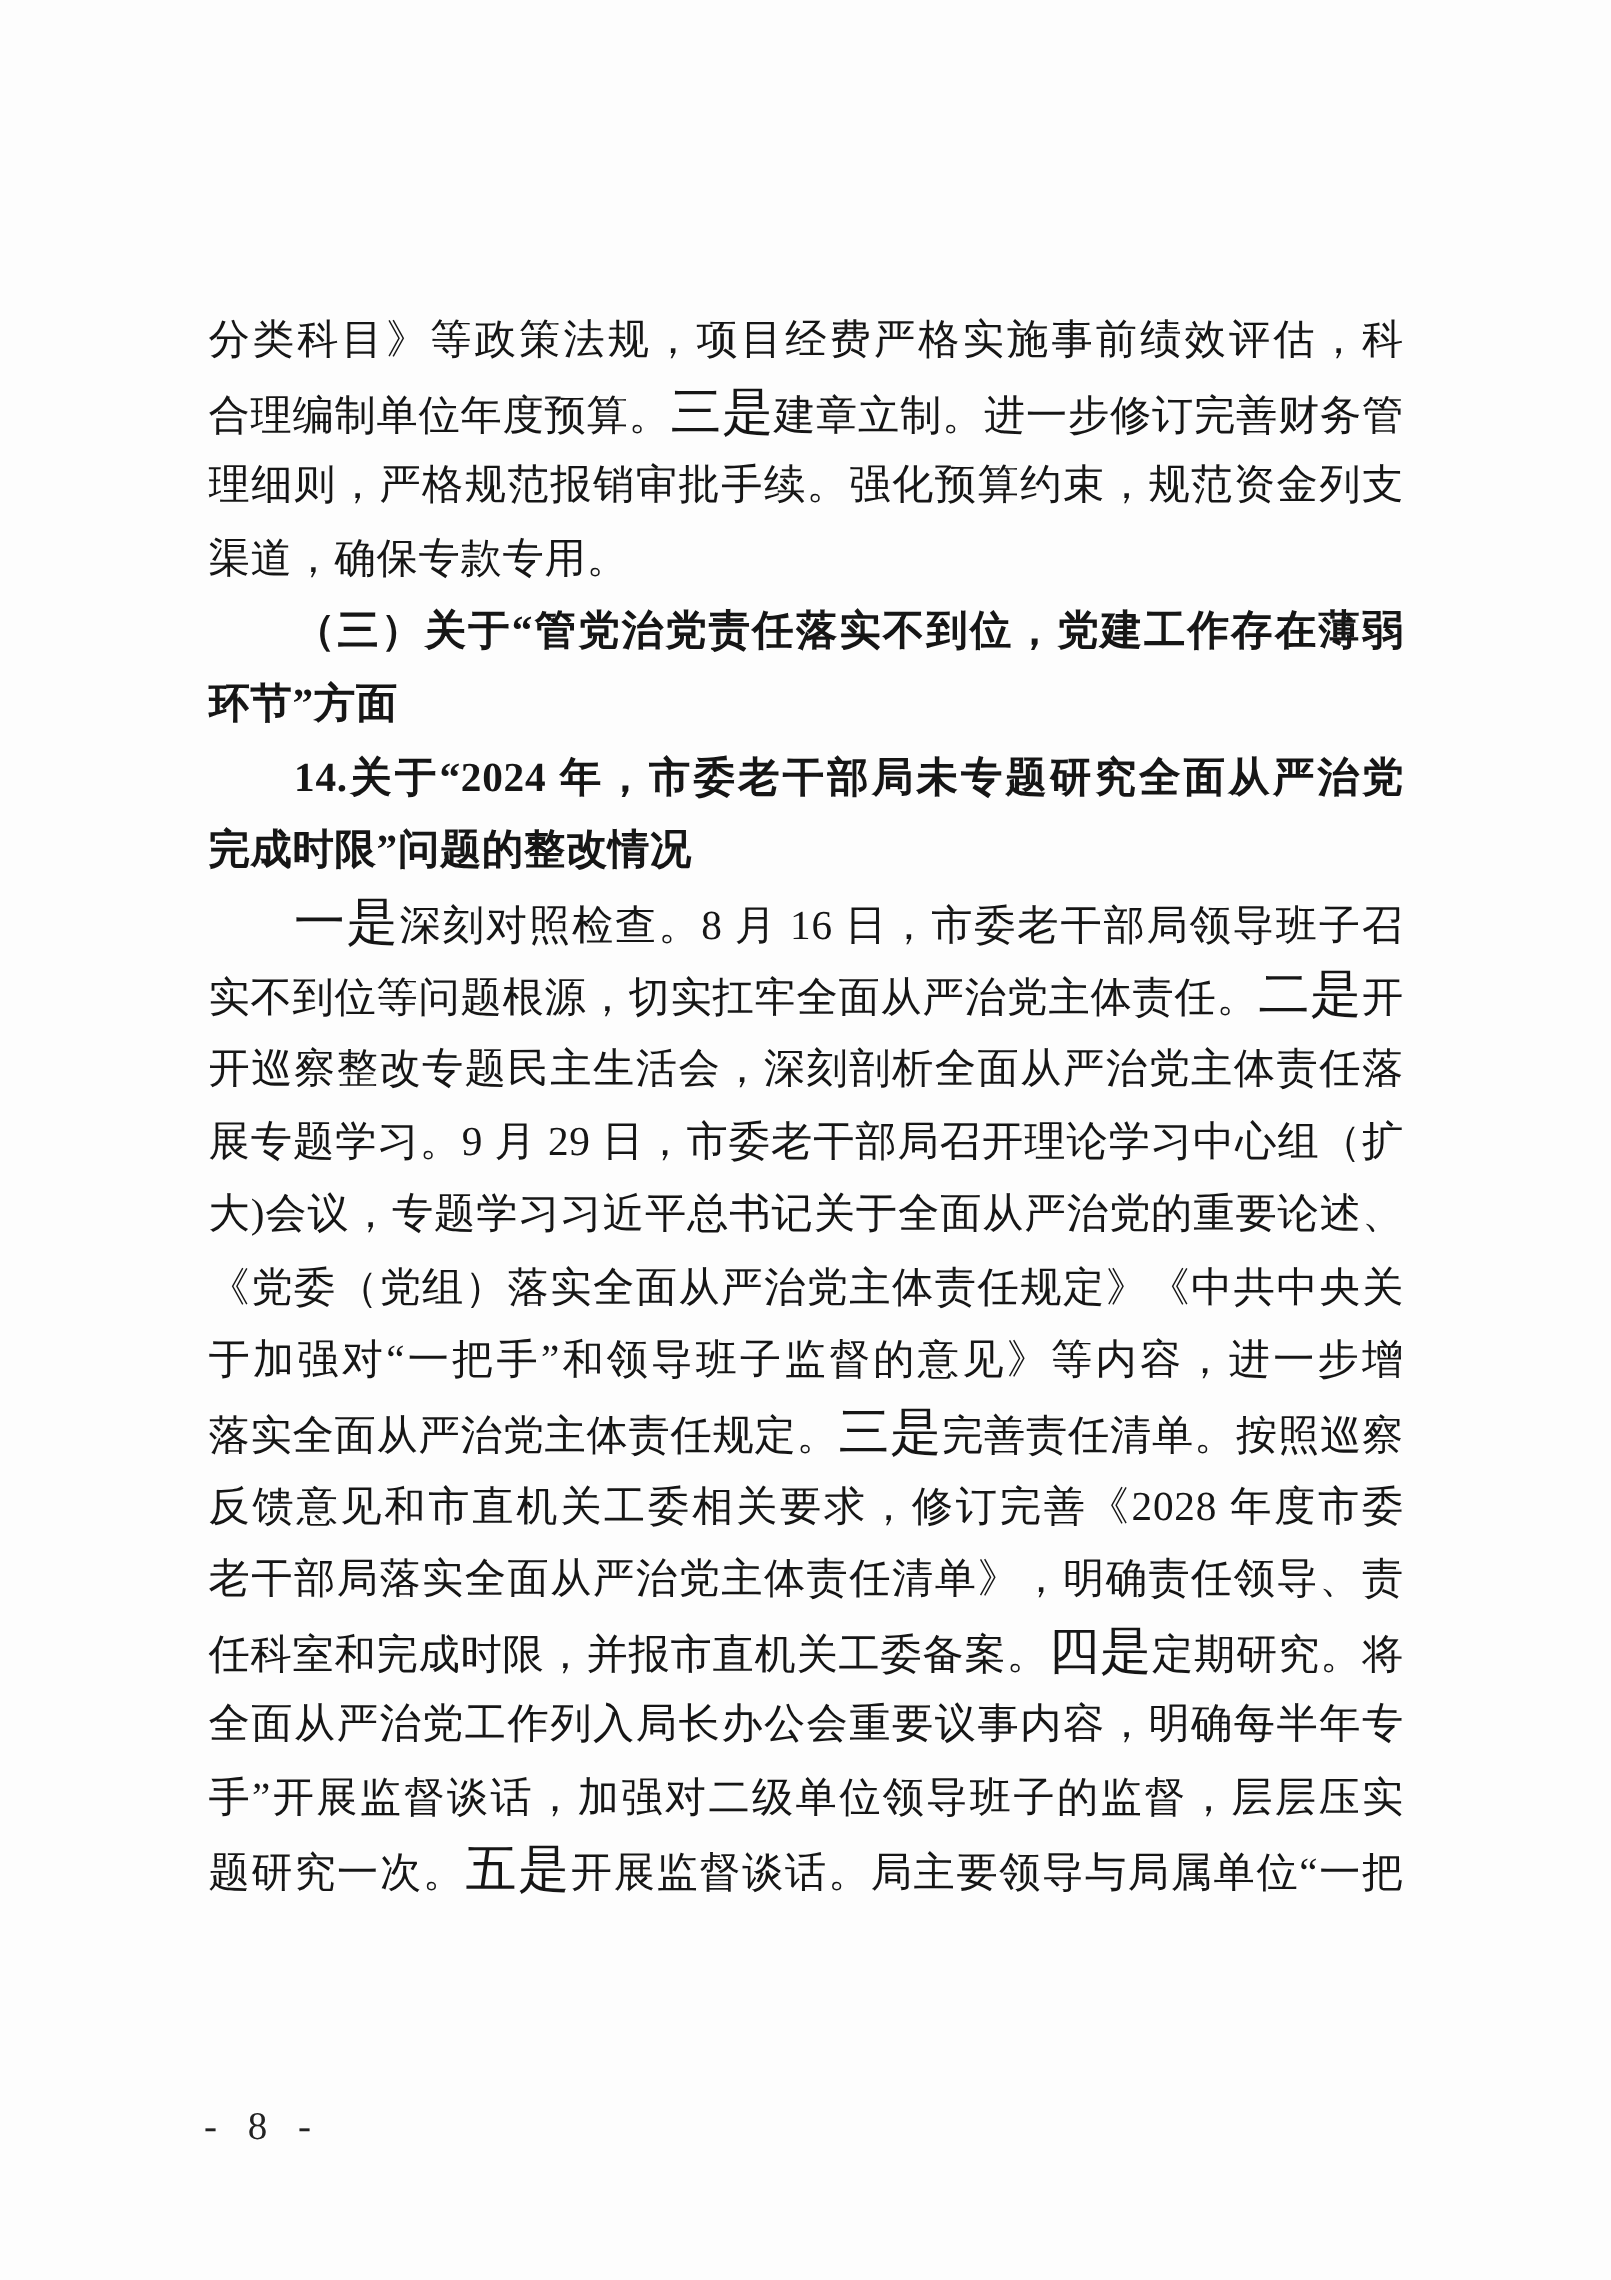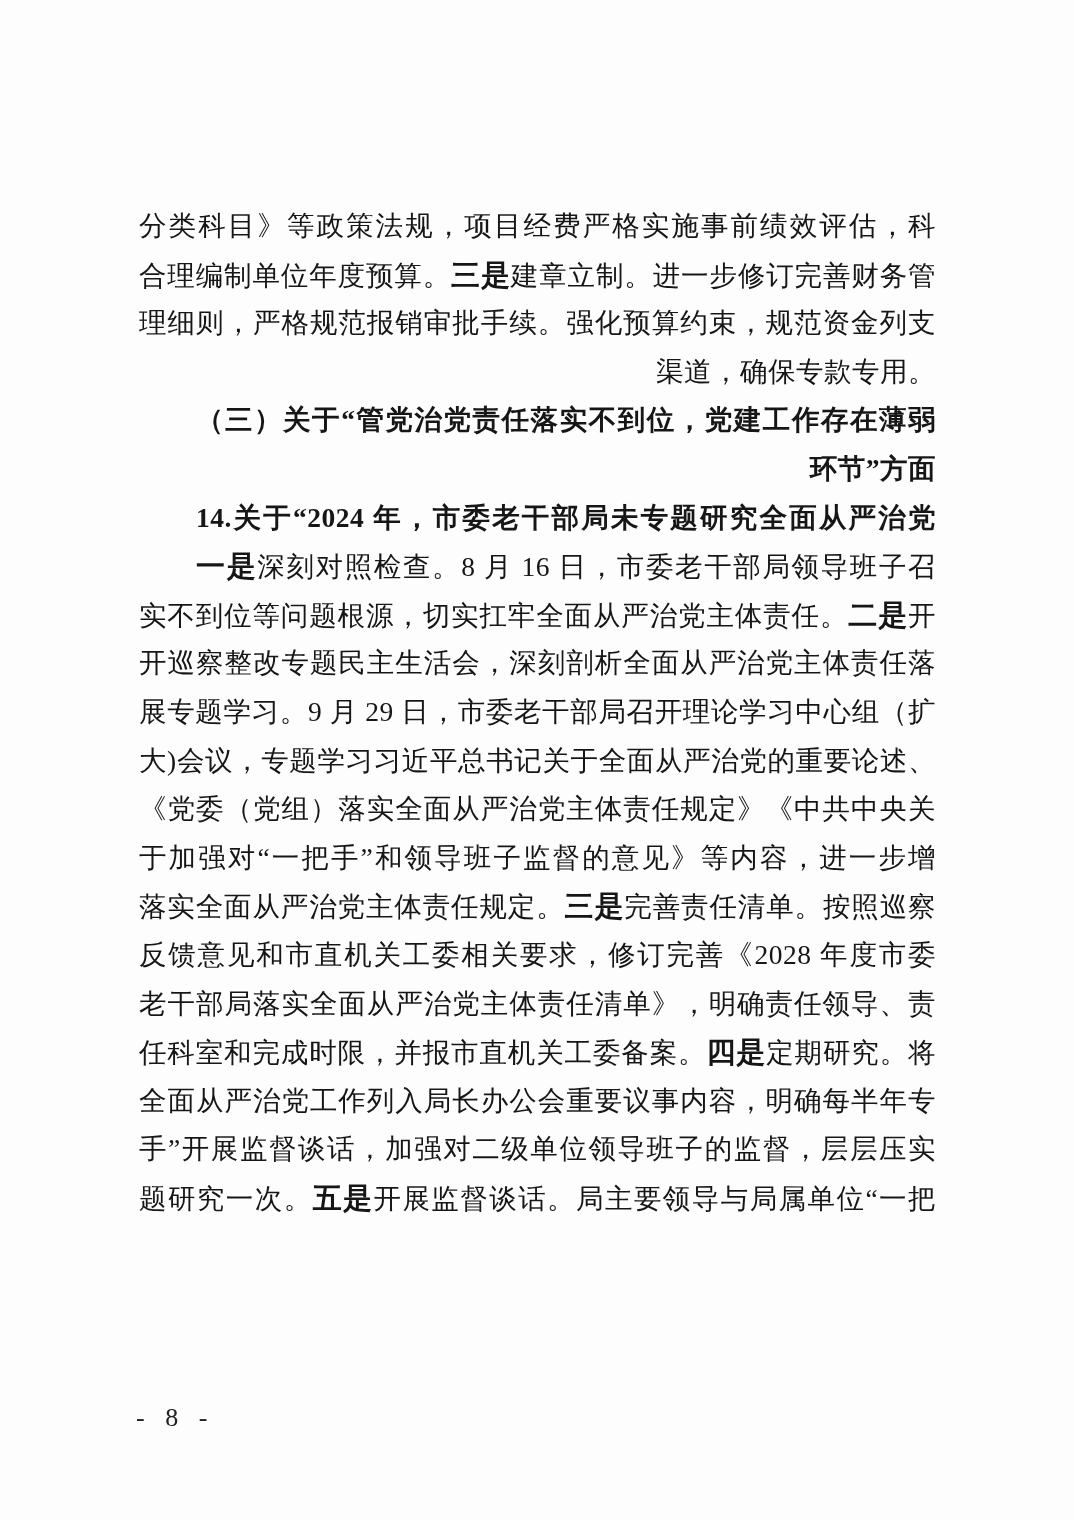--- a/index.html
+++ b/index.html
@@ -16,35 +16,35 @@
     position: absolute;
     left: 139px;
     top: 202px;
     width: 797px;
   }
   .line {
     height: 48.6px;
     line-height: 48.6px;
     font-size: 27.5px;
     overflow: hidden;
-    text-align: right;
+    text-align: left;
     letter-spacing: 0.5px;
     white-space: nowrap;
   }
   .line.fill {
     white-space: normal;
     text-align: justify;
     text-align-last: justify;
     text-justify: inter-character;
   }
   .line.indent { padding-left: 57px; }
   .line.indent.fill { width: 740px; }
   .p-kai .line  { font-weight: 600; }
   .p-bold .line { font-weight: 700; }
-  .em { font-weight: 700; font-family: "Liberation Sans", "DejaVu Sans", sans-serif; font-size: 29px; }
+  .em { font-weight: 400; font-family: "Liberation Sans", "DejaVu Sans", sans-serif; font-size: 34px; }
   #page-number {
     position: absolute;
     left: 136px;
     top: 1400px;
     font-size: 26px;
     line-height: 36px;
     letter-spacing: 3px;
     word-spacing: 8px;
     color: #222222;
   }
@@ -59,20 +59,21 @@
         <div class="line fill"><span>合理编制单位年度预算。</span><span class="em">三是</span><span>建章立制。进一步修订完善财务管</span></div>
         <div class="line fill"><span>理细则，严格规范报销审批手续。强化预算约束，规范资金列支</span></div>
         <div class="line"><span>渠道，确保专款专用。</span></div>
       </div>
       <div class="para p-kai">
         <div class="line fill indent"><span>（三）关于“管党治党责任落实不到位，党建工作存在薄弱</span></div>
         <div class="line"><span>环节”方面</span></div>
       </div>
       <div class="para p-bold">
         <div class="line fill indent"><span>14.关于“2024 年，市委老干部局未专题研究全面从严治党</span></div>
+        <div class="line"><span>完成时限”问题的整改情况</span></div>
       </div>
       <div class="para p-body">
         <div class="line fill indent"><span class="em">一是</span><span>深刻对照检查。8 月 16 日，市委老干部局领导班子召</span></div>
         <div class="line fill"><span>实不到位等问题根源，切实扛牢全面从严治党主体责任。</span><span class="em">二是</span><span>开</span></div>
         <div class="line fill"><span>开巡察整改专题民主生活会，深刻剖析全面从严治党主体责任落</span></div>
         <div class="line fill"><span>展专题学习。9 月 29 日，市委老干部局召开理论学习中心组（扩</span></div>
         <div class="line fill"><span>大)会议，专题学习习近平总书记关于全面从严治党的重要论述、</span></div>
         <div class="line fill"><span>《党委（党组）落实全面从严治党主体责任规定》《中共中央关</span></div>
         <div class="line fill"><span>于加强对“一把手”和领导班子监督的意见》等内容，进一步增</span></div>
         <div class="line fill"><span>落实全面从严治党主体责任规定。</span><span class="em">三是</span><span>完善责任清单。按照巡察</span></div>

